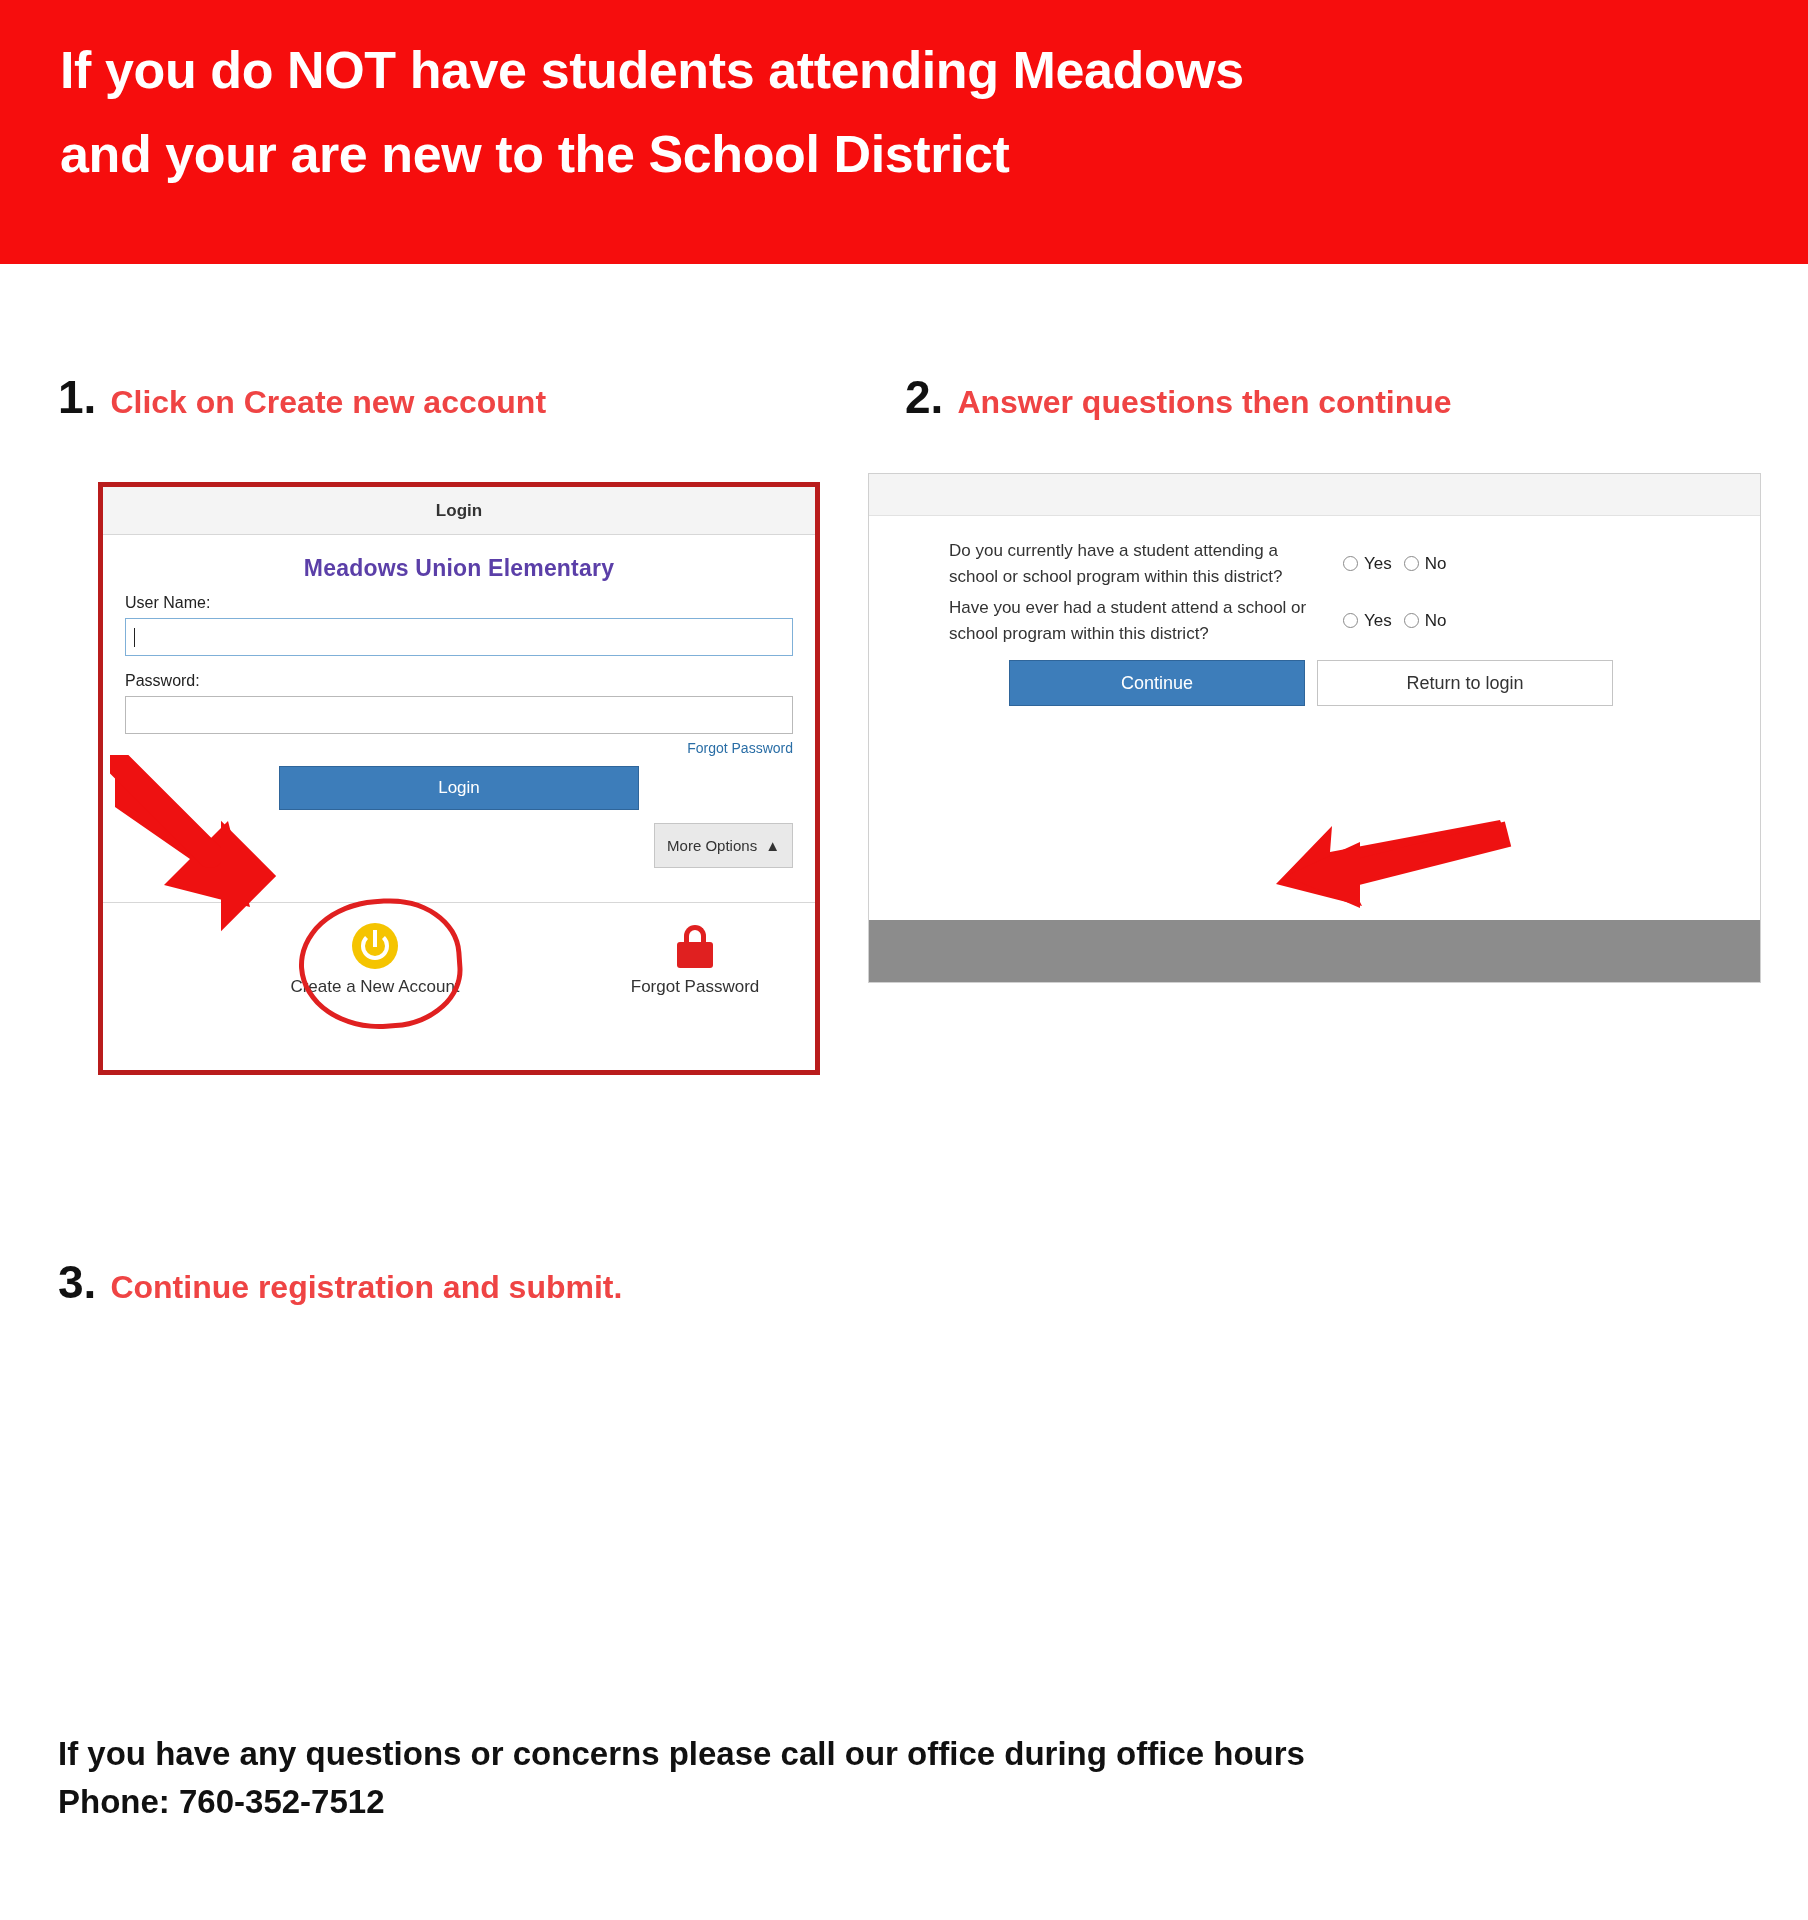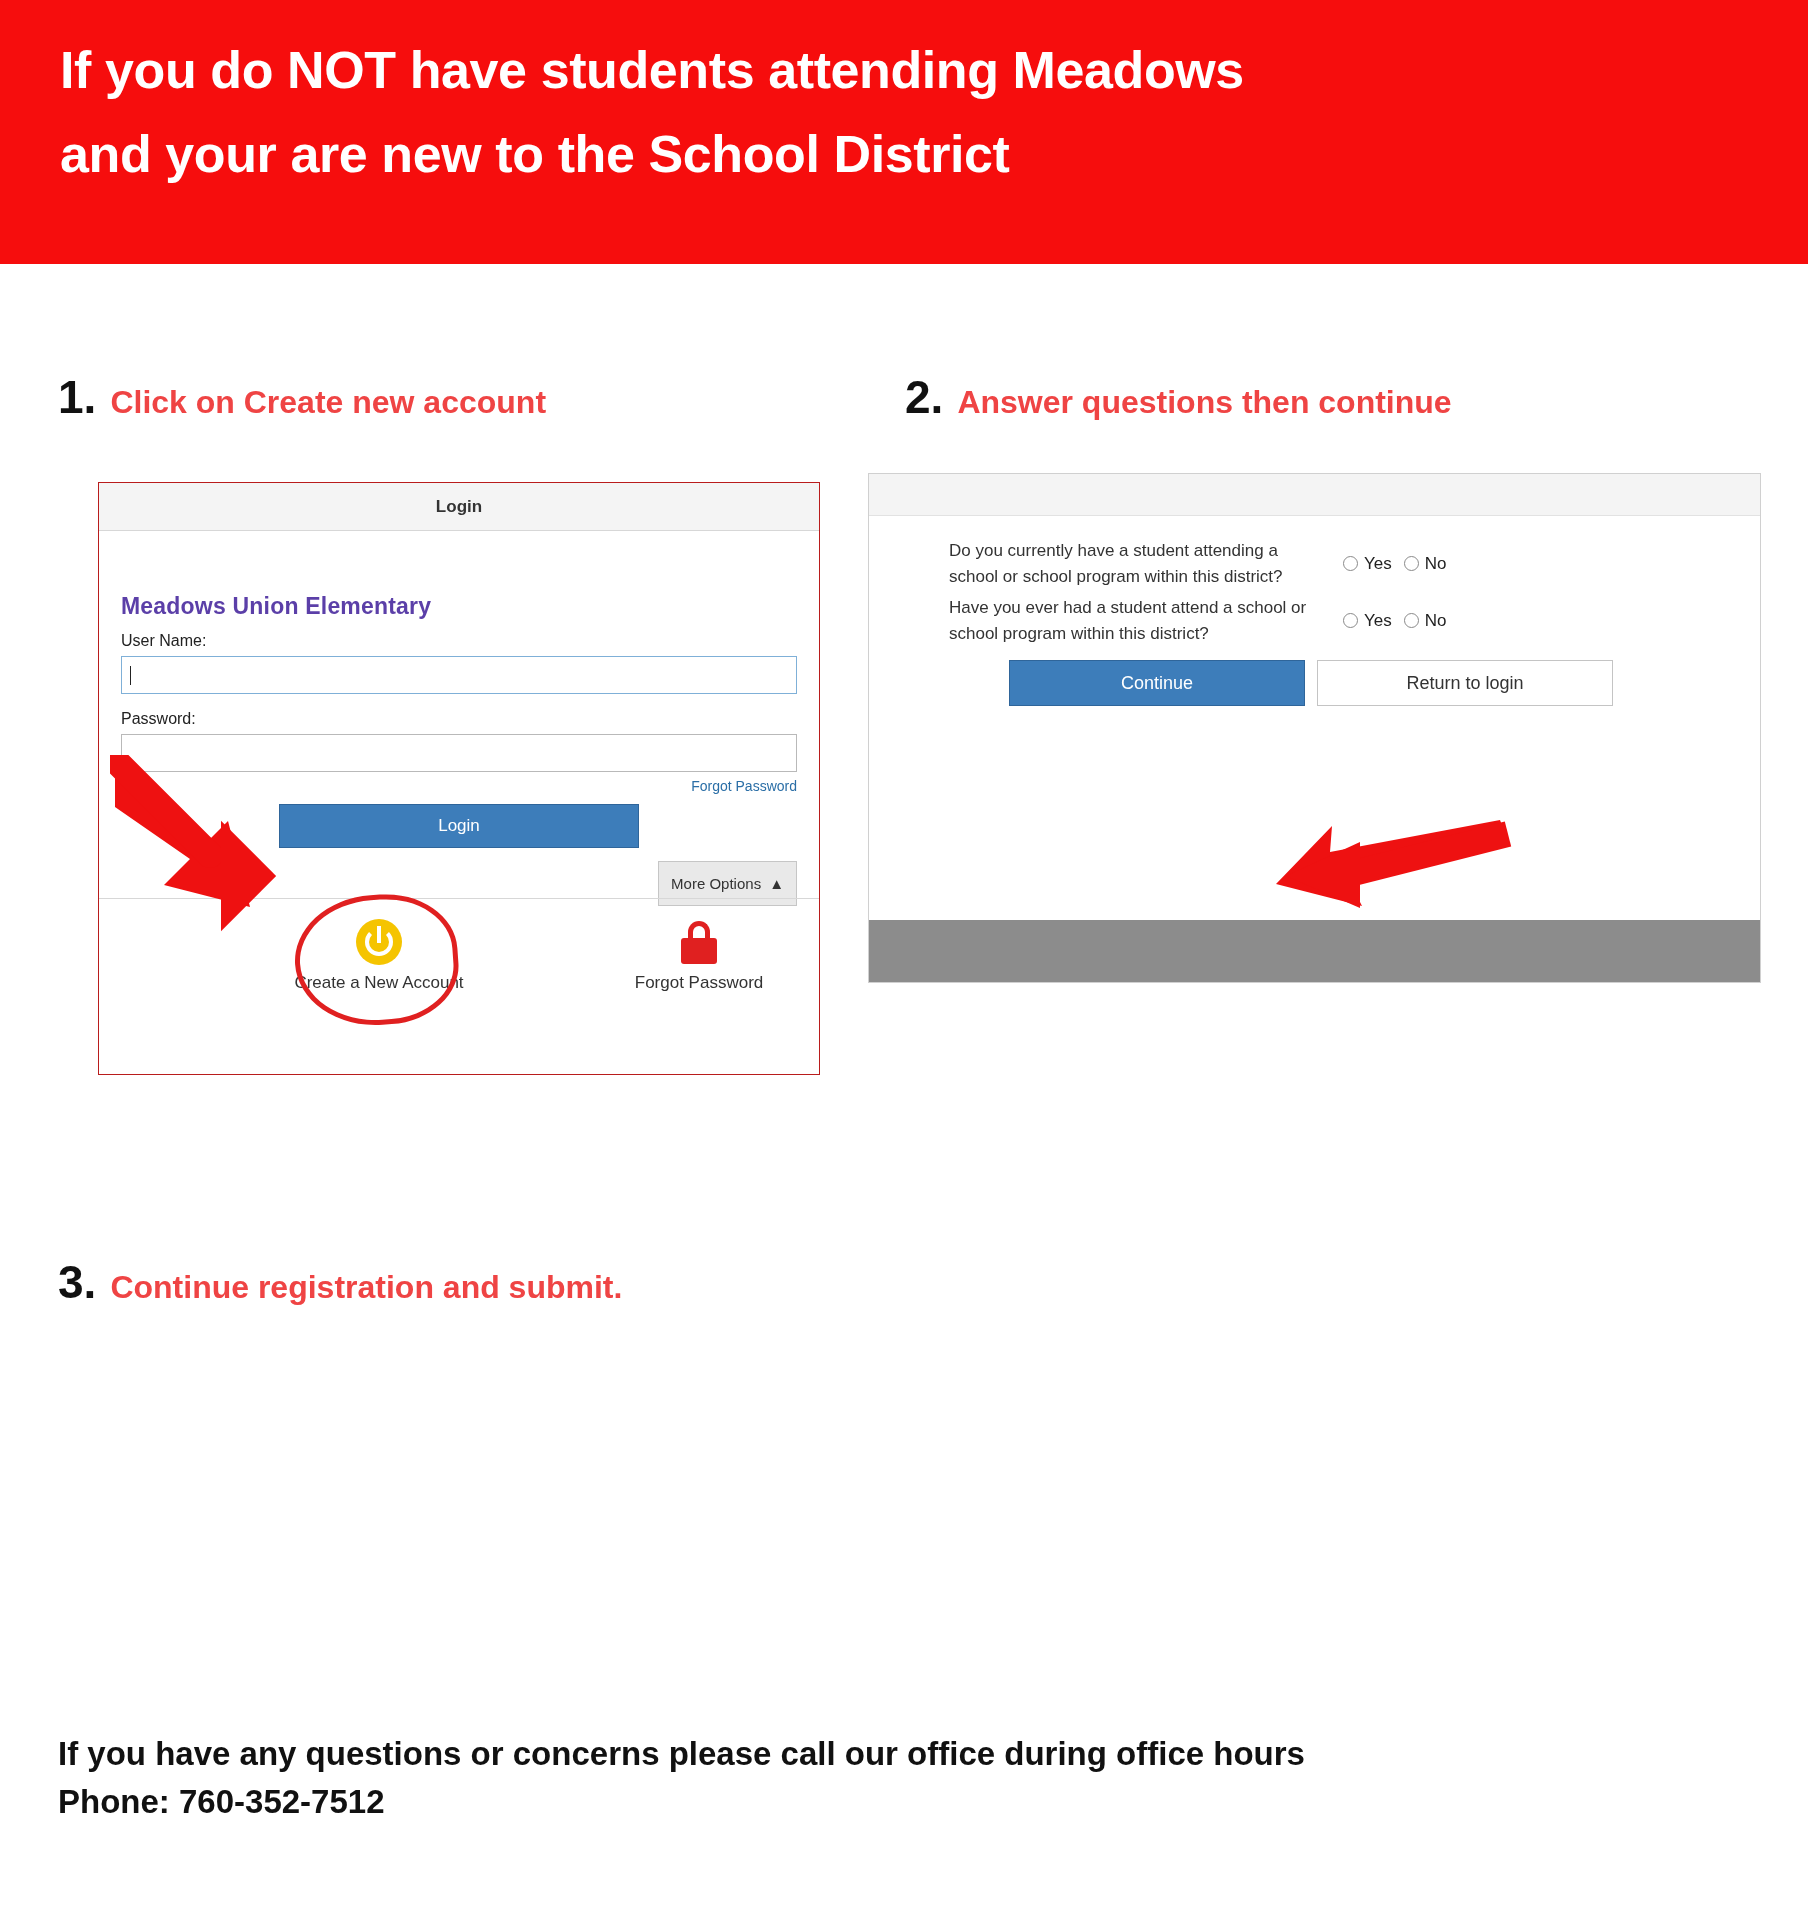--- a/index.html
+++ b/index.html
@@ -54,39 +54,38 @@
   }
   #step1 { left: 58px; top: 370px; }
   #step2 { left: 905px; top: 370px; }
   #step3 { left: 58px; top: 1255px; }
 
   
   .shot1 {
     position: absolute;
     left: 98px; top: 482px;
     width: 722px; height: 593px;
-    border: 1px solid #b91c1c;
+    border: 5px solid #b91c1c;
     background: #ffffff;
   }
   .shot1-titlebar {
     height: 48px;
     background: #f4f4f4;
     border-bottom: 1px solid #d7d7d7;
     display: flex; align-items: center; justify-content: center;
     font-size: 17px; font-weight: bold; color: #333;
   }
   .shot1-body { padding: 20px 22px 0 22px; position: relative; }
   .school-name {
-    text-align: left;
+    text-align: center;
     color: #5b3fa8;
     font-weight: bold;
     font-size: 23px;
     margin-bottom: 12px;
     letter-spacing: .2px;
-    margin-top: 42px;
   }
   .fld-label { font-size: 16px; color: #222; margin-bottom: 6px; }
   .fld-box {
     height: 38px;
     border: 1px solid #7fb0d8;
     background: #ffffff;
     margin-bottom: 16px;
     display: flex; align-items: center;
     padding: 0 8px;
     font-size: 15px;

